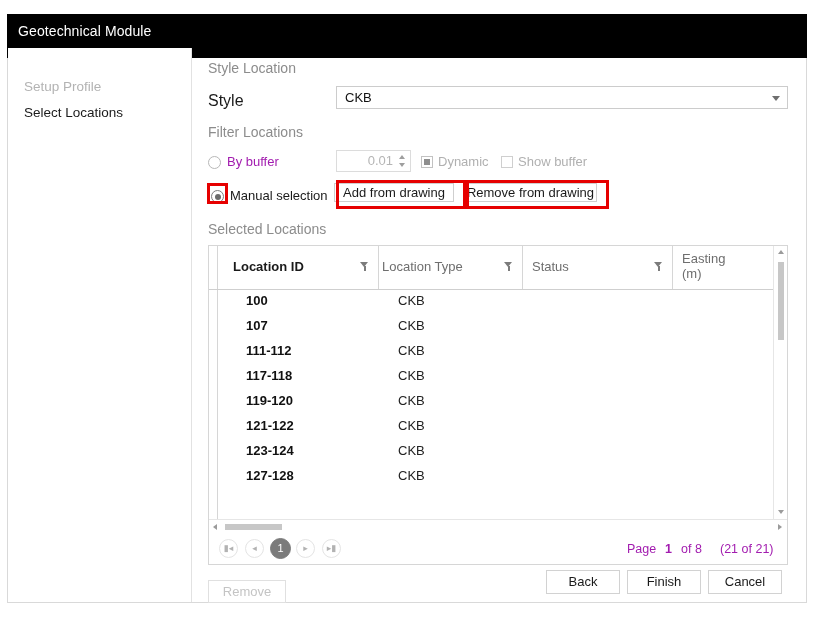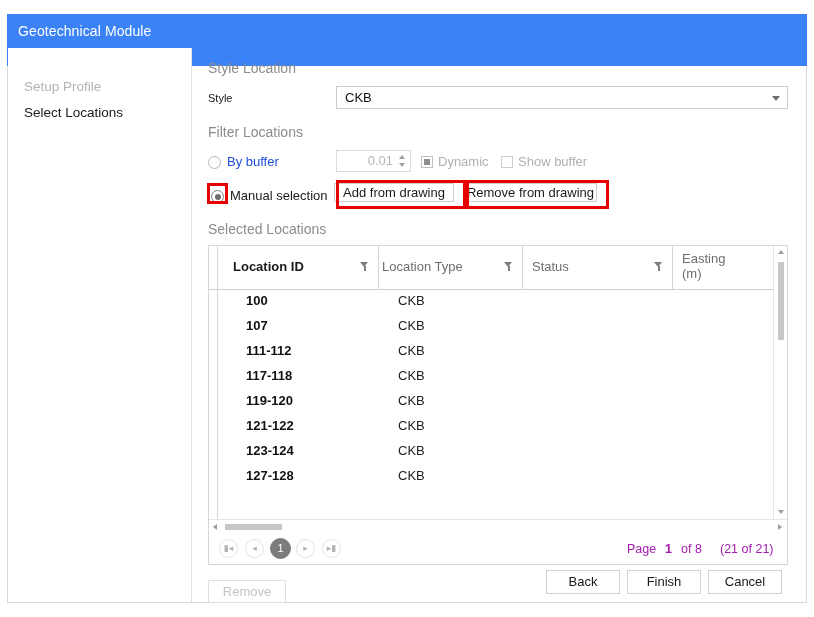--- a/index.html
+++ b/index.html
@@ -29,22 +29,22 @@
     width: 800px;
     height: 589px;
     border: 1px solid #d9d9d9;
     border-top: none;
     box-sizing: border-box;
     background: #ffffff;
   }
   .titlebar {
     position: absolute;
     left: 7px; top: 14px;
-    width: 800px; height: 52px;
-    background: #3b82f6;
+    width: 800px; height: 44px;
+    background: #000000;
     box-sizing: border-box;
   }
   .titlebar .title {
     position: absolute;
     left: 11px; top: 9px;
     font-size: 14px;
     color: #ffffff;
     letter-spacing: .1px;
   }
 
@@ -77,21 +77,21 @@
   }
 
   .section-head {
     position: absolute;
     font-size: 14px;
     color: #8c8c8c;
     white-space: nowrap;
   }
   .field-label {
     position: absolute;
-    font-size: 11px;
+    font-size: 16px;
     color: #1a1a1a;
     white-space: nowrap;
   }
 
   
   #sec-style { left: 15px; top: 12px; }
   #lbl-style { left: 15px; top: 44px; }
 
   .combo {
     position: absolute;
@@ -138,21 +138,21 @@
     background: #6b6b6b;
   }
   .radio-label {
     position: absolute;
     font-size: 13px;
     white-space: nowrap;
   }
 
   #row-buffer { left: 15px; top: 106px; }
   #row-buffer .radio { left: 0; top: 2px; }
-  #row-buffer .radio-label { left: 19px; top: 0; color: #1d4ed8; }
+  #row-buffer .radio-label { left: 19px; top: 0; color: #a21caf; }
 
   #row-manual { left: 15px; top: 139px; }
   #row-manual .radio { left: 3px; top: 3px; }
   #row-manual .radio-label { left: 22px; top: 1px; color: #1a1a1a; }
 
   .redbox {
     position: absolute;
     border: 3px solid #e60000;
     box-sizing: border-box;
     pointer-events: none;

